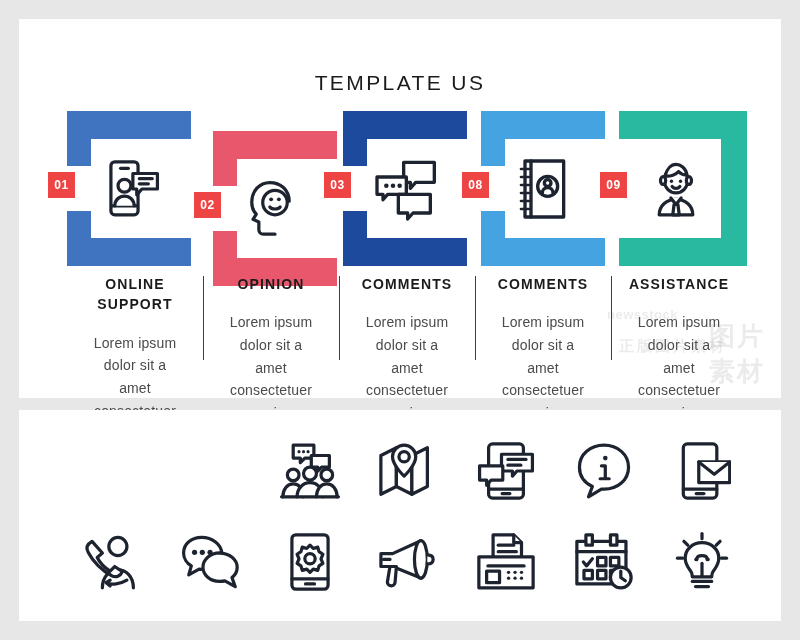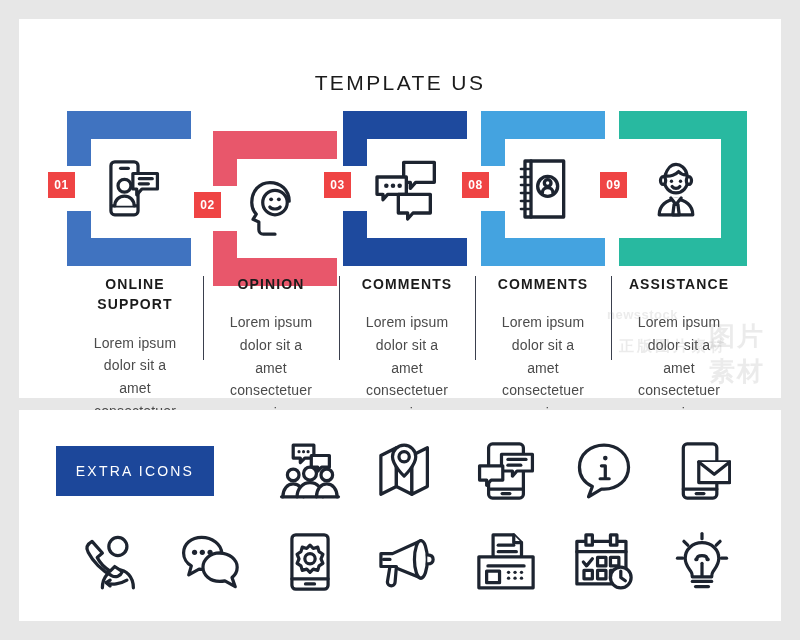--- a/index.html
+++ b/index.html
@@ -254,23 +254,20 @@
 
 
     <div class="wm" id="wm-logo">newsstock</div>
     <div class="wm" id="wm-cn">图片素材</div>
     <div class="wm" id="wm-cn2">正版图片素材</div>
   </div>
 
   <div class="panel" id="panel-extra">
     <div class="extra-grid">
 
-      <div class="extra-box">
-        <span>EXTRA ICONS</span>
-      </div>
 
       <div class="cell" style="left:206px;top:1px;">
         <svg width="66" height="62" viewBox="0 0 100 96">
           <path class="fillw" d="M24 8h32v20H42l-7 7v-7H24z"></path>
           <circle class="solid" cx="33" cy="18" r="2.4"></circle>
           <circle class="solid" cx="40" cy="18" r="2.4"></circle>
           <circle class="solid" cx="47" cy="18" r="2.4"></circle>
           <path class="fillw" d="M52 24h28v18H68l-6 6v-6h-10z"></path>
           <circle class="fillw" cx="24" cy="54" r="9"></circle>
           <circle class="fillw" cx="50" cy="52" r="10"></circle>

